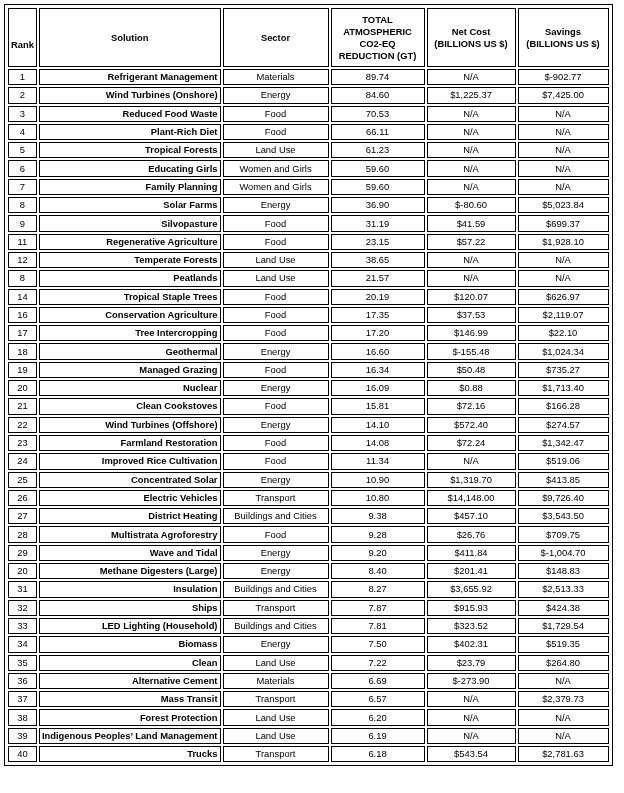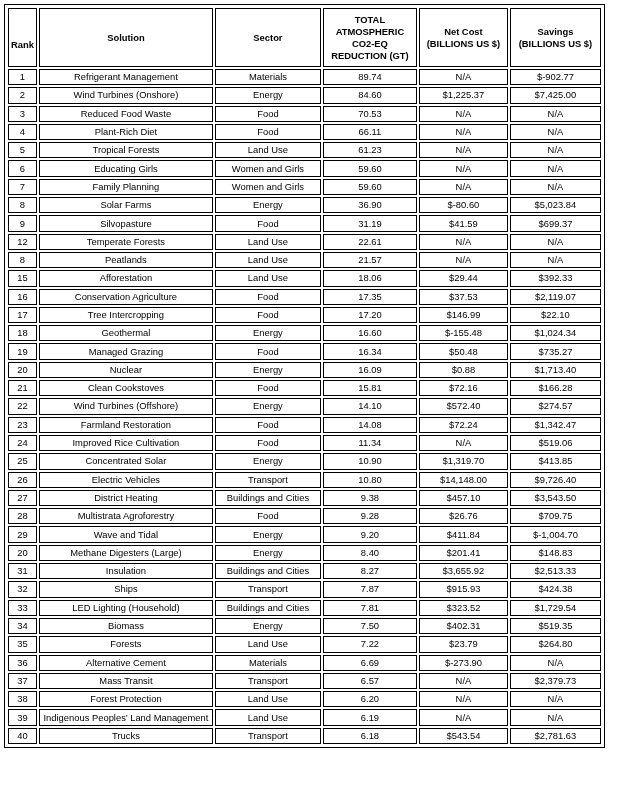--- a/index.html
+++ b/index.html
@@ -4,21 +4,21 @@
 <style>
   html, body { margin: 0; padding: 0; background: #ffffff; }
   body { width: 624px; height: 793px; position: relative; overflow: hidden; font-family: "Liberation Sans", "DejaVu Sans", sans-serif; }
   .wrap { position: absolute; left: 4px; top: 4px; border: 1px solid #000; padding: 1px; }
   table { border-collapse: separate; border-spacing: 2px; font-size: 9.4px; color: #000; }
   th, td { border: 1px solid #000; padding: 0 2px; white-space: nowrap; }
   th { font-weight: bold; vertical-align: middle; height: 42px; line-height: 12px; white-space: normal; }
   th.rank { vertical-align: bottom; padding-bottom: 15px; }
   td { height: 14.3px; line-height: 14px; }
   td.c { text-align: center; }
-  td.l { text-align: center; }
+  td.l { text-align: right; font-weight: bold; }
   col.c-rank { width: 26px; }
   col.c-sol { width: 174px; }
   col.c-sec { width: 106px; }
   col.c-tot { width: 94px; }
   col.c-net { width: 89px; }
   col.c-sav { width: 91px; }
 </style>
 </head>
 <body>
 
@@ -109,42 +109,50 @@
         </tr>
         <tr>
           <td class="c">9</td>
           <td class="l">Silvopasture</td>
           <td class="c">Food</td>
           <td class="c">31.19</td>
           <td class="c">$41.59</td>
           <td class="c">$699.37</td>
         </tr>
         <tr>
+          <td class="c">11</td>
+          <td class="l">Regenerative Agriculture</td>
+          <td class="c">Food</td>
+          <td class="c">23.15</td>
+          <td class="c">$57.22</td>
+          <td class="c">$1,928.10</td>
+        </tr>
+        <tr>
           <td class="c">12</td>
           <td class="l">Temperate Forests</td>
           <td class="c">Land Use</td>
-          <td class="c">22.61</td>
+          <td class="c">38.65</td>
           <td class="c">N/A</td>
           <td class="c">N/A</td>
         </tr>
         <tr>
           <td class="c">8</td>
           <td class="l">Peatlands</td>
           <td class="c">Land Use</td>
           <td class="c">21.57</td>
           <td class="c">N/A</td>
           <td class="c">N/A</td>
         </tr>
         <tr>
-          <td class="c">15</td>
-          <td class="l">Afforestation</td>
-          <td class="c">Land Use</td>
-          <td class="c">18.06</td>
-          <td class="c">$29.44</td>
-          <td class="c">$392.33</td>
+          <td class="c">14</td>
+          <td class="l">Tropical Staple Trees</td>
+          <td class="c">Food</td>
+          <td class="c">20.19</td>
+          <td class="c">$120.07</td>
+          <td class="c">$626.97</td>
         </tr>
         <tr>
           <td class="c">16</td>
           <td class="l">Conservation Agriculture</td>
           <td class="c">Food</td>
           <td class="c">17.35</td>
           <td class="c">$37.53</td>
           <td class="c">$2,119.07</td>
         </tr>
         <tr>
@@ -286,21 +294,21 @@
         <tr>
           <td class="c">34</td>
           <td class="l">Biomass</td>
           <td class="c">Energy</td>
           <td class="c">7.50</td>
           <td class="c">$402.31</td>
           <td class="c">$519.35</td>
         </tr>
         <tr>
           <td class="c">35</td>
-          <td class="l">Forests</td>
+          <td class="l">Clean</td>
           <td class="c">Land Use</td>
           <td class="c">7.22</td>
           <td class="c">$23.79</td>
           <td class="c">$264.80</td>
         </tr>
         <tr>
           <td class="c">36</td>
           <td class="l">Alternative Cement</td>
           <td class="c">Materials</td>
           <td class="c">6.69</td>

